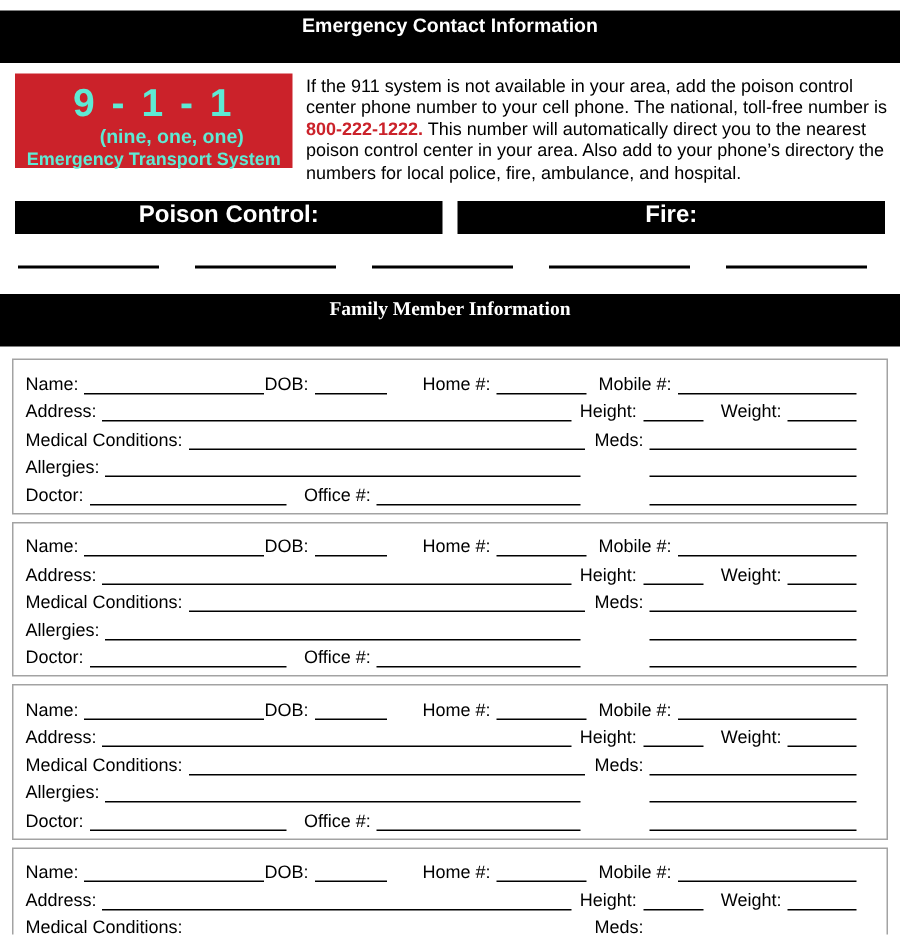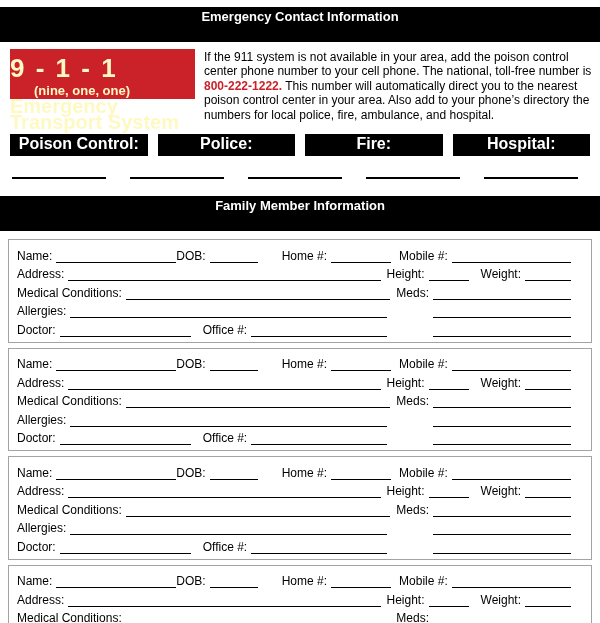--- a/index.html
+++ b/index.html
@@ -8,29 +8,29 @@
   html,body{background:#fff;}
   body{
     width:600px; height:623px; overflow:hidden; position:relative;
     font-family:"Liberation Sans", sans-serif; color:#000;
   }
   .bar{
     background:var(--bar); color:#fff; font-weight:bold; font-size:13px;
     text-align:center; height:35px; line-height:19px; width:600px;
   }
   .bar1{margin-top:7px;}
-  .bar2{margin-top:17px;}
+  .bar2{margin-top:17px;font-family:Liberation Serif, serif;}
   .top-section{display:flex; gap:9px; margin:7px 3px 0 10px;}
   .box911{
-    width:185px; min-width:185px; height:50px; background:var(--red);
-    color:#fef9c3; font-weight:bold; padding-top:5px;
+    width:185px; min-width:185px; height:63px; background:var(--red);
+    color:#5eead4; font-weight:bold; text-align:center; padding-top:5px;
   }
   .box911 .num{font-size:26px; line-height:29px; letter-spacing:2px;}
   .box911 .words{font-size:13px; line-height:15px;padding-left:24px;}
-  .box911 .sys{font-size:20px; line-height:16px;}
+  .box911 .sys{font-size:12px; line-height:16px;}
   .para{flex:1; font-size:12px; line-height:14.4px; padding-top:1px;}
   .para .phone{color:var(--red); font-weight:bold;}
   .contacts-row{display:flex; gap:10px; margin:12px 10px 0 10px;}
   .cbox{
     flex:1; background:var(--bar); color:#fff; font-weight:bold; font-size:16px;
     text-align:center; height:22px; line-height:19px;
   }
   .blanks-row{display:flex; gap:10px; margin:0 10px;}
   .blanks-row .cell{flex:1;}
   .blanks-row .bl{display:block; height:23px; border-bottom:2px solid #000; margin:0 12px 0 2px;}
@@ -56,23 +56,21 @@
     <div class="words">(nine, one, one)</div>
     <div class="sys">Emergency Transport System</div>
   </div>
   <div class="para">
     <span>If the 911 system is not available in your area, add the poison control center phone number to your cell phone. The national, toll-free number is </span><span class="phone">800-222-1222.</span><span> This number will automatically direct you to the nearest poison control center in your area. Also add to your phone’s directory the numbers for local police, fire, ambulance, and hospital.</span>
   </div>
 </div>
 
 <div class="contacts-row">
   <div class="cbox">Poison Control:</div>
-  <div class="cbox">Police:</div>
   <div class="cbox">Fire:</div>
-  <div class="cbox">Hospital:</div>
 </div>
 
 <div class="blanks-row">
   <div class="cell">
       <span class="bl"></span>
     </div>
   <div class="cell">
       <span class="bl"></span>
     </div>
   <div class="cell">

